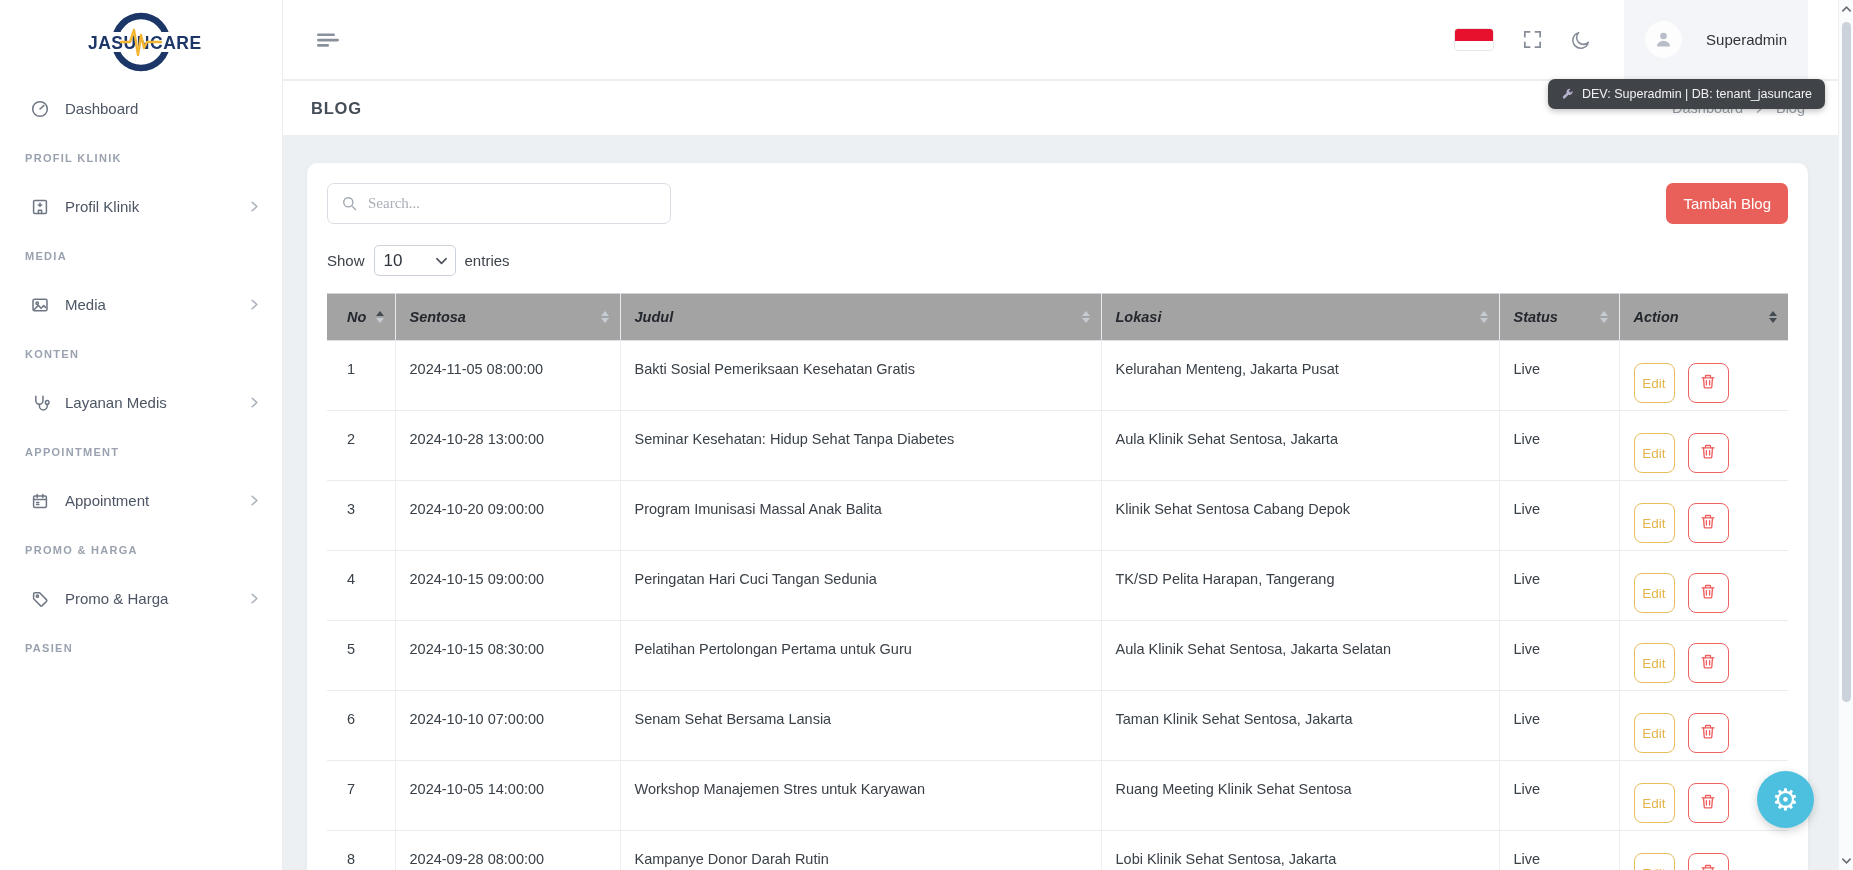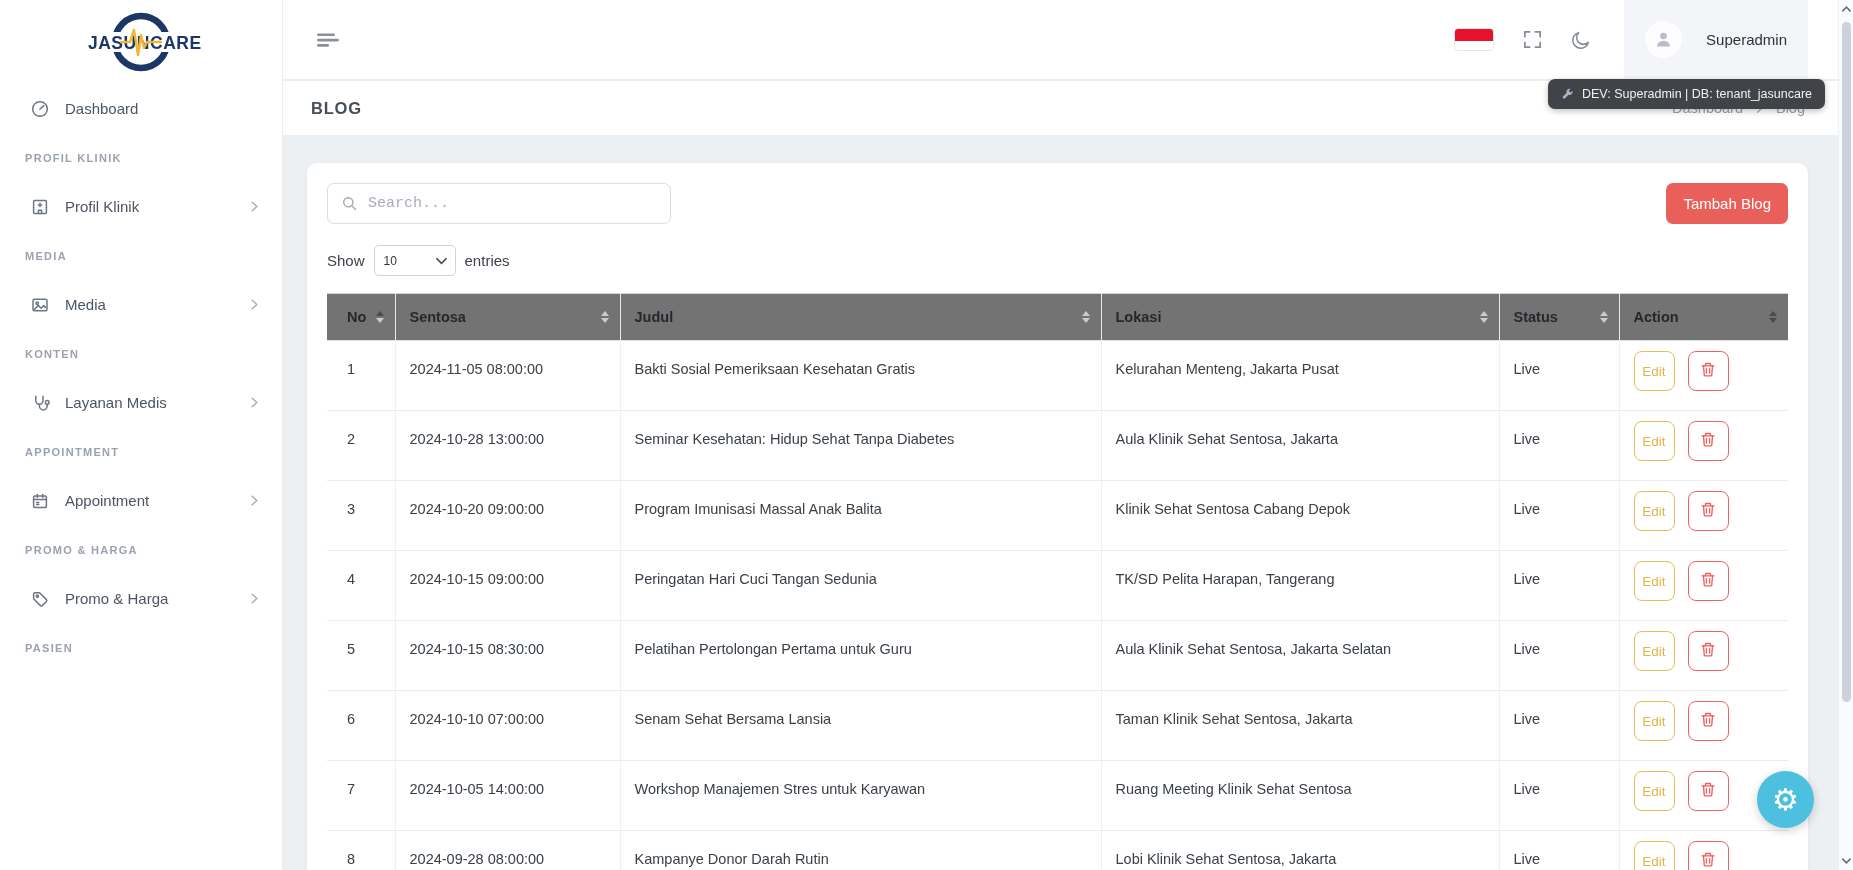--- a/index.html
+++ b/index.html
@@ -44,42 +44,42 @@
   .crumb { cursor:pointer; }
 
   
   .content { margin-left:283px; height:743px; background:#edf0f3; overflow:hidden; padding-top:28px; }
   .card { margin-left:24px; width:1501px; height:840px; background:#fff; border-radius:10px;
     box-shadow:0 1px 4px rgba(20,30,50,.05); padding:20px; }
   .toolbar-row { display:flex; justify-content:space-between; align-items:center; }
   .search-box { width:344px; height:41px; border:1px solid #d9dee4; border-radius:7px;
     display:flex; align-items:center; padding:0 13px; gap:10px; background:#fff; }
   .search-box input { border:none; outline:none; font-size:15px; flex:1; color:#333;
-    font-family:Liberation Mono, monospace; }
+    font-family:Liberation Serif, serif; }
   .search-box input::placeholder { color:#a8aeb6; }
   .btn-add { height:41px; padding:0 17px; background:#e9605a; color:#fff; border:none;
     border-radius:7px; font-size:15px; cursor:pointer; font-family:"Liberation Sans", sans-serif; }
   .show-row { margin-top:21px; display:flex; align-items:center; gap:9px; font-size:15px; color:#3d434b; }
   .select-wrap { position:relative; display:inline-flex; }
   .select-wrap select { width:82px; height:31px; border:1px solid #ccd2d9; border-radius:5px;
-    padding:0 26px 0 9px; font-size:12px; color:#2e333b; appearance:none; -webkit-appearance:none;
+    padding:0 26px 0 9px; font-size:17px; color:#2e333b; appearance:none; -webkit-appearance:none;
     background:#fff; font-family:"Liberation Sans", sans-serif; cursor:pointer; }
   .select-chev { position:absolute; right:8px; top:50%; transform:translateY(-50%); pointer-events:none; display:inline-flex; }
 
   
   table { margin-top:17px; width:100%; border-collapse:collapse; table-layout:fixed; }
-  thead th { background:#737373; border-top:1px solid #cfd4da; border-bottom:1px solid #dde1e6;
+  thead th { background:#a3a3a3; border-top:1px solid #cfd4da; border-bottom:1px solid #dde1e6;
     border-right:1px solid #e7eaee; font-size:14.5px; text-align:left; padding:15px 14px;
-    color:#24282e; position:relative; font-weight:bold; }
+    color:#24282e; position:relative; font-weight:bold;font-style:italic; }
   thead th:last-child, tbody td:last-child { border-right:none; }
   tbody td { border-right:1px solid #edeff2; border-bottom:1px solid #e9ecef; font-size:14.5px;
     color:#394047; padding:20px 14px 0; height:70px; vertical-align:top; white-space:nowrap;
     overflow:hidden; }
   td.c-no, th.c-no { padding-left:20px; }
-  td.c-act { padding-top:10px; }
+  td.c-act { padding-top:22px; }
   .sort { position:absolute; right:11px; top:50%; transform:translateY(-50%);
     display:flex; flex-direction:column; gap:2px; }
   .s-up { width:0; height:0; border-left:4px solid transparent; border-right:4px solid transparent;
     border-bottom:5px solid #c6ccd3; }
   .s-down { width:0; height:0; border-left:4px solid transparent; border-right:4px solid transparent;
     border-top:5px solid #c6ccd3; }
   th.sort-asc .s-up { border-bottom-color:#454b52; }
   th.sort-both .s-up { border-bottom-color:#454b52; }
   th.sort-both .s-down { border-top-color:#454b52; }
   .btn-edit { min-width:41px; height:40px; border:1px solid #e9bd58; color:#e3b44a; background:#fff;

